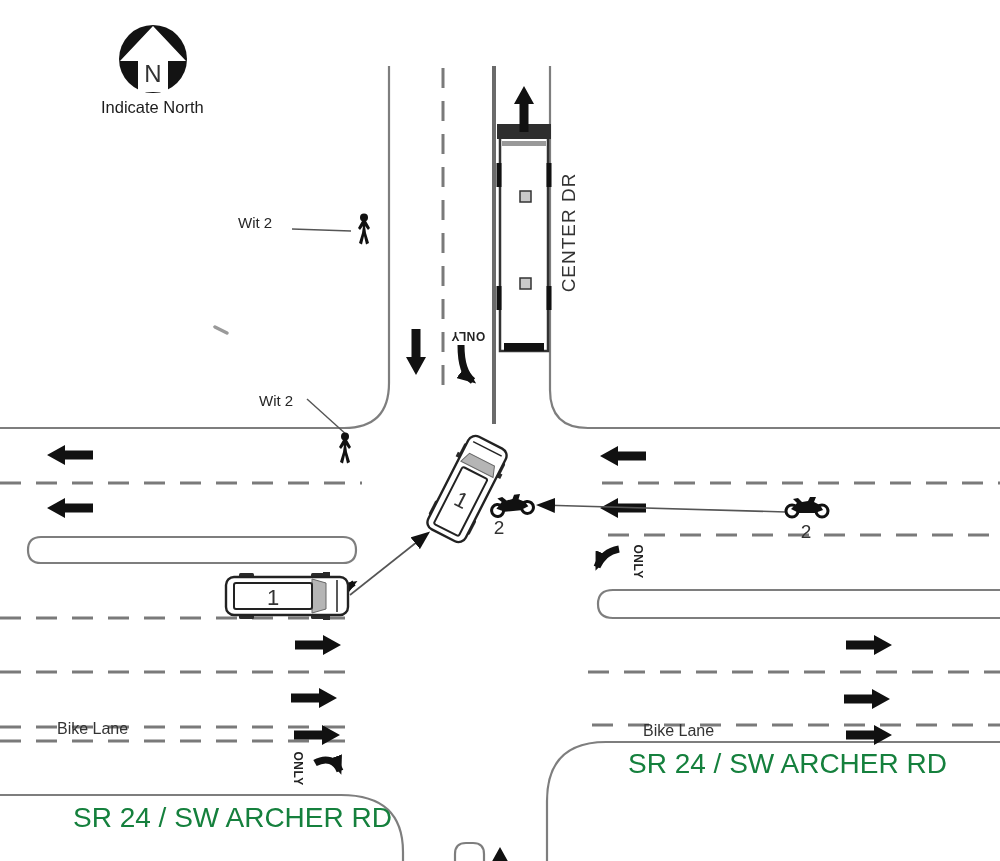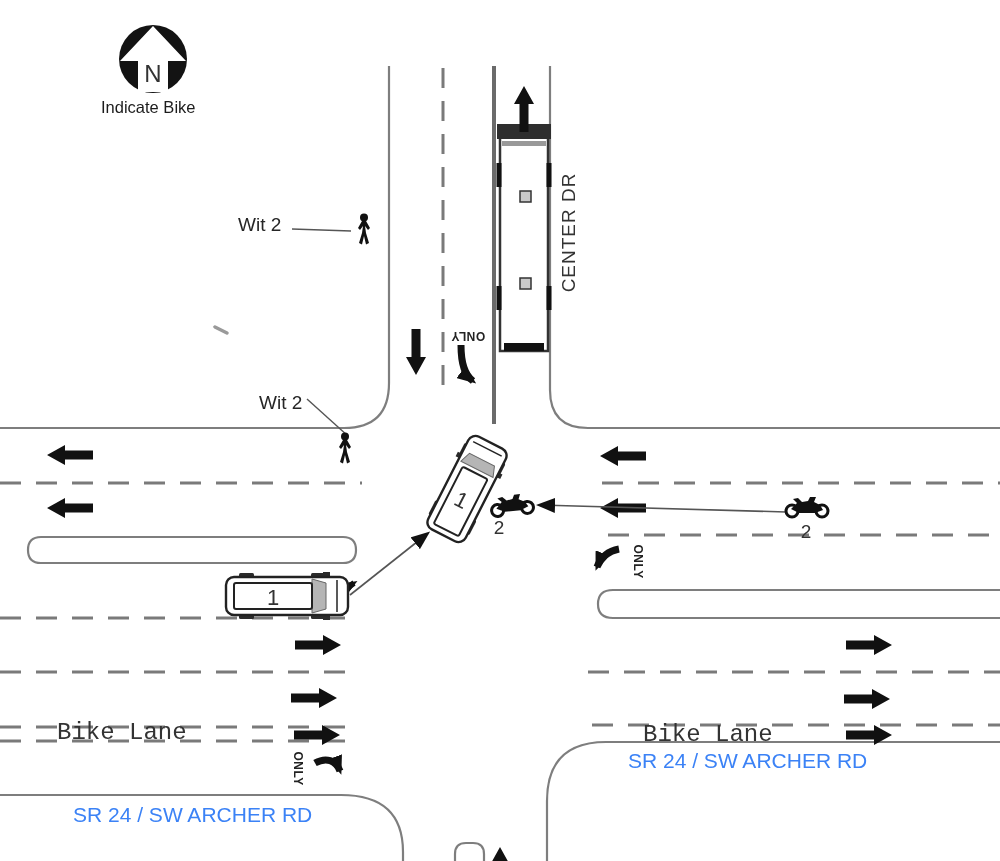--- a/index.html
+++ b/index.html
@@ -6,27 +6,27 @@
   #canvas{
     position:relative;width:1000px;height:861px;background:#ffffff;
     overflow:hidden;font-family:"Liberation Sans",sans-serif;
   }
   #scene{position:absolute;left:0;top:0;}
   .lbl{
     position:absolute;white-space:nowrap;color:#262626;
     font-family:"Liberation Sans",sans-serif;line-height:1.1;
   }
   .lbl-caption{font-size:16.5px;color:#1c1c1c;}
-  .lbl-wit{font-size:19px;}
+  .lbl-wit{font-size:15px;}
   .lbl-street-v{
     width:170px;text-align:center;font-size:19px;letter-spacing:1px;color:#333;
     transform:rotate(-90deg);transform-origin:center center;
   }
-  .lbl-bike{font-size:24px;color:#333;font-family:Liberation Mono, monospace;}
-  .lbl-road{font-size:21px;color:#3b82f6;}
+  .lbl-bike{font-size:16px;color:#333;}
+  .lbl-road{font-size:28px;color:#15803d;}
   .lbl-only{
     width:42px;text-align:center;font-size:12px;font-weight:700;
     letter-spacing:.5px;color:#222;transform-origin:center center;
   }
   .rot180{transform:rotate(180deg);}
   .rot90{transform:rotate(90deg);}
   svg text{font-family:"Liberation Sans",sans-serif;fill:#333;}
 </style>
 </head>
 <body>
@@ -170,21 +170,21 @@
       <polygon points="-2,8 2,8 6,15 4,17 1,13 2,20 5,30 2,31.5 0,23 -2,31.5 -5,30 -2,20 -1,13 -4,17 -6,15"></polygon>
     </g>
 
     <g>
       <circle cx="153" cy="59" r="34" fill="#131313"></circle>
       <polygon points="153,26 186,61 168,61 168,92 138,92 138,61 120,61" fill="#ffffff"></polygon>
       <text x="153" y="82" font-size="24" text-anchor="middle" fill="#111">N</text>
     </g>
   </svg>
 
-  <div class="lbl lbl-caption" style="left:101px;top:98px;">Indicate Bike</div>
+  <div class="lbl lbl-caption" style="left:101px;top:98px;">Indicate North</div>
 
   <div class="lbl lbl-wit" style="left:238px;top:215px;">Wit 2</div>
 
   <div class="lbl lbl-wit" style="left:259px;top:393px;">Wit 2</div>
 
   <div class="lbl lbl-street-v" style="left:484px;top:222px;">CENTER DR</div>
 
   <div class="lbl lbl-only rot180" style="left:447px;top:329px;">ONLY</div>
 
   <div class="lbl lbl-only rot90" style="left:616px;top:555px;">ONLY</div>

